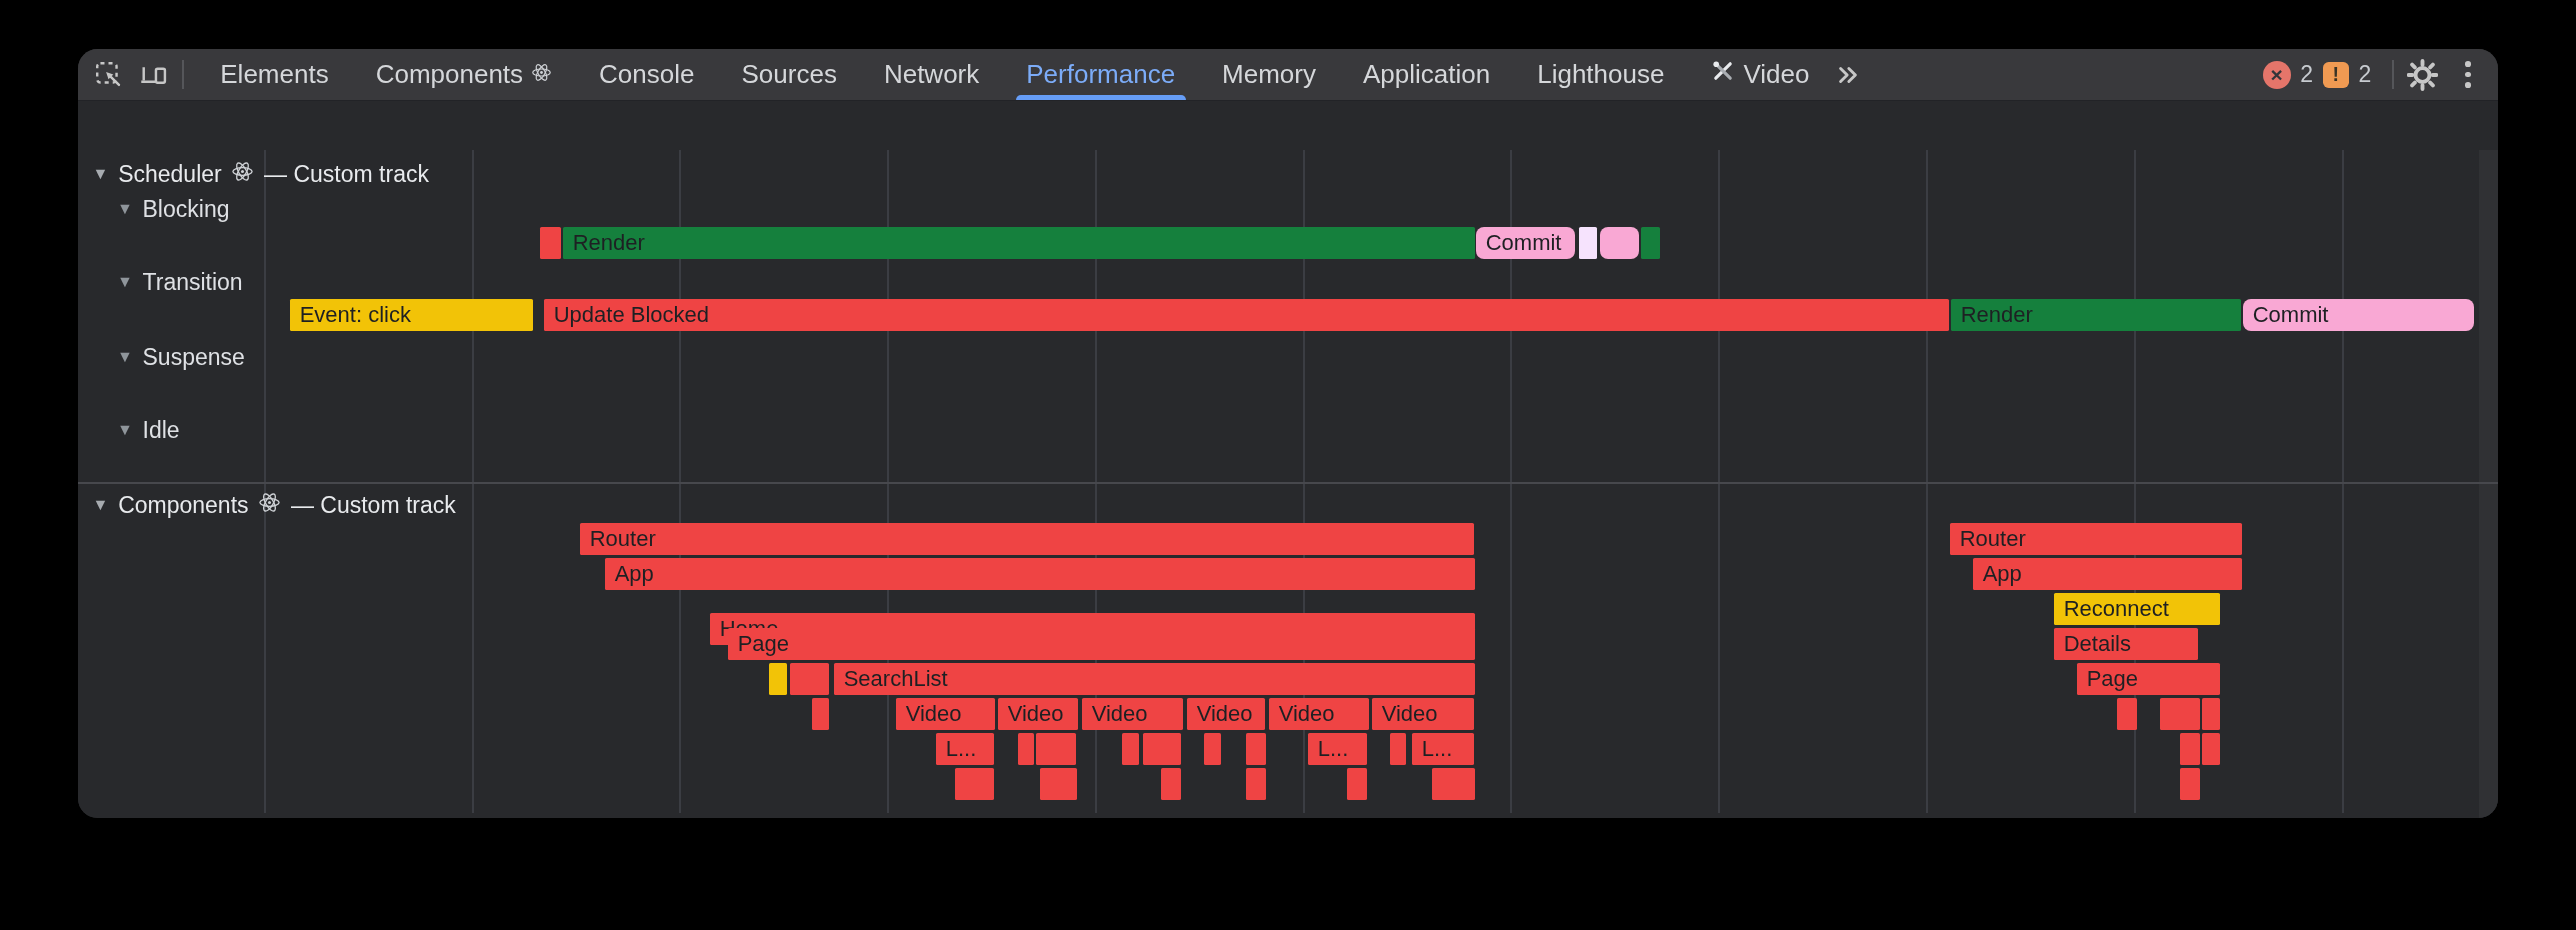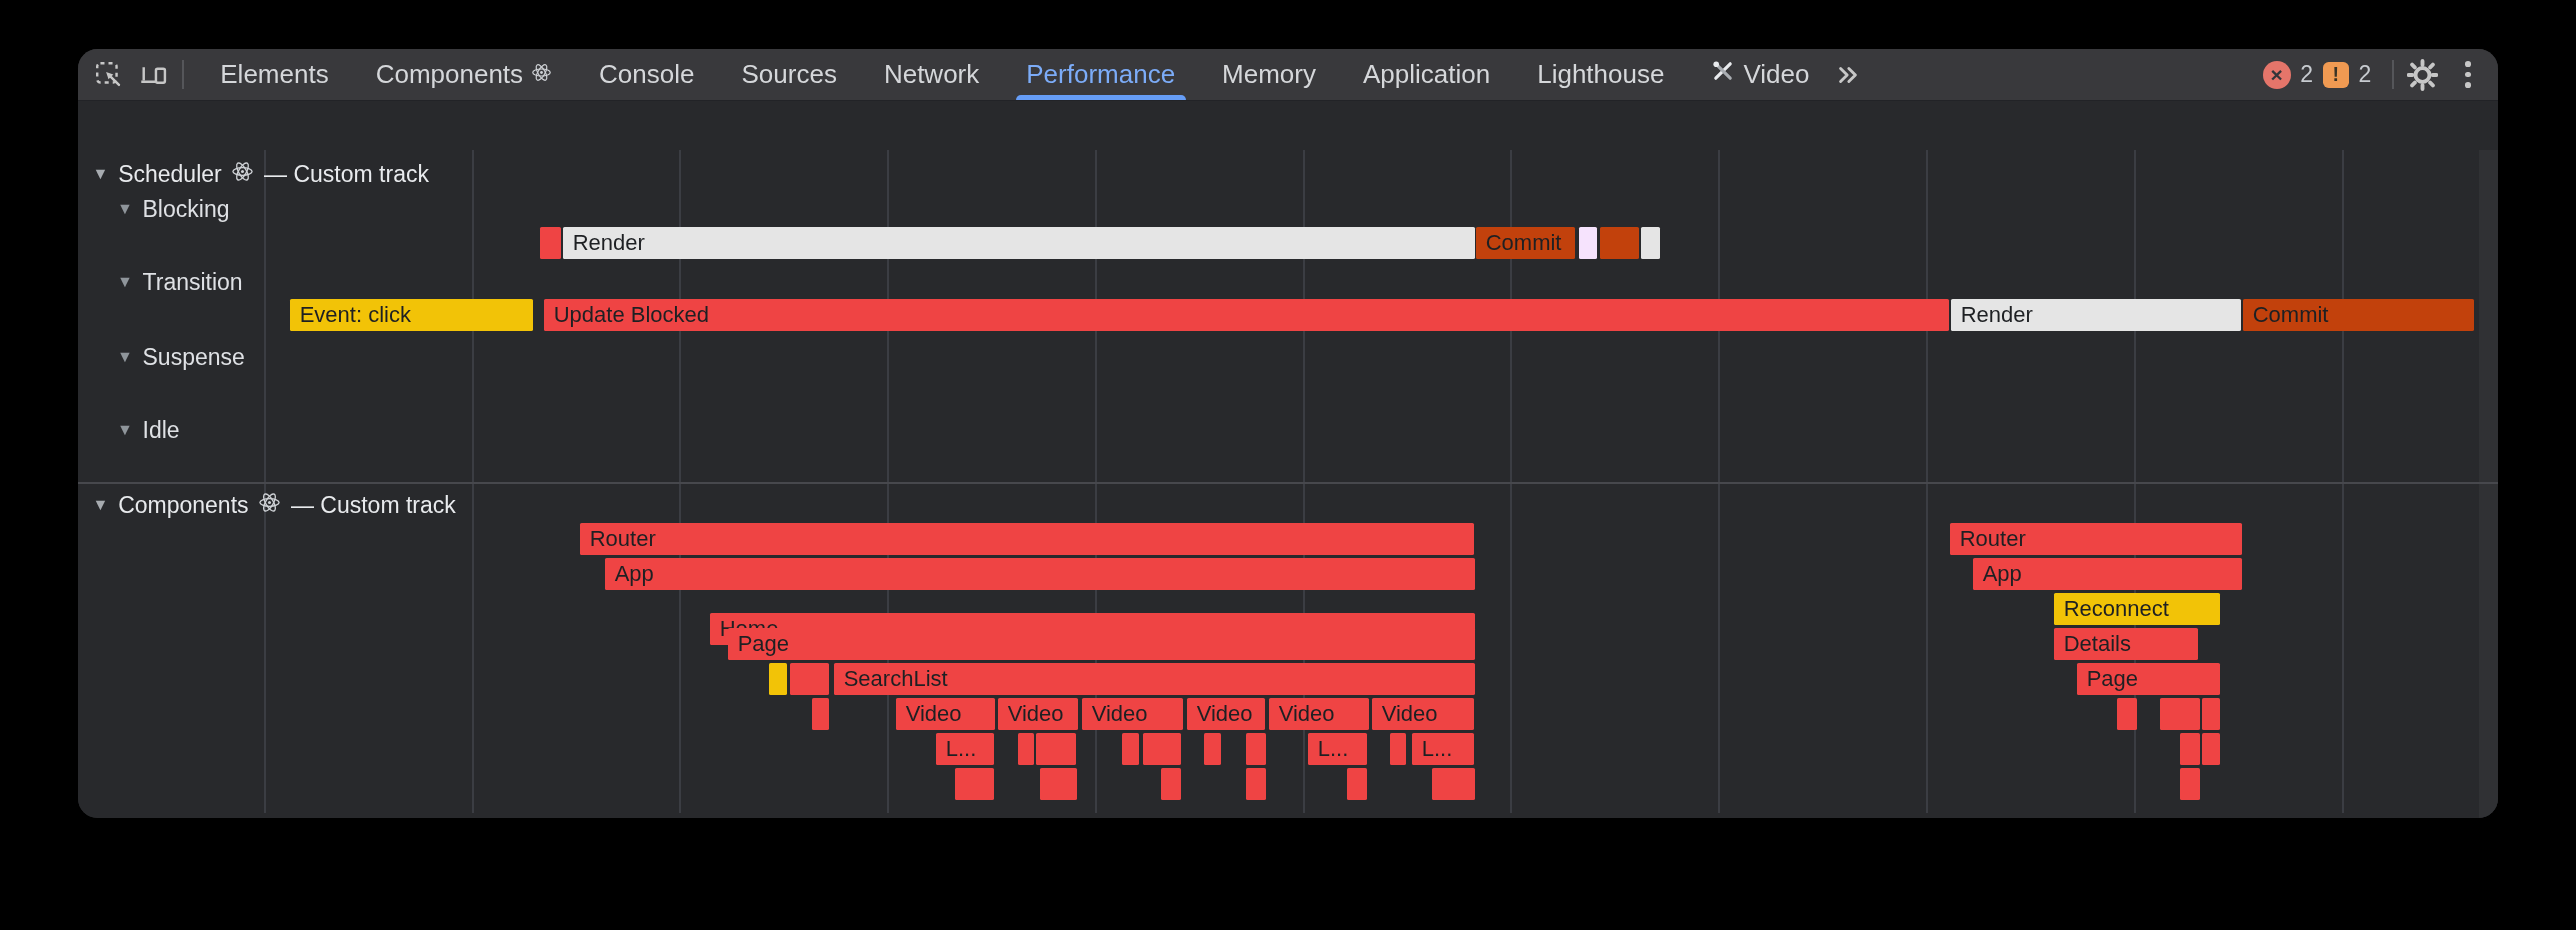--- a/index.html
+++ b/index.html
@@ -43,23 +43,23 @@
   .trackdivider{position:absolute;left:0;right:0;height:1.6px;background:#47484d;}
   .side-label{position:absolute;display:flex;align-items:center;gap:9.7px;height:34px;
               font-size:23px;color:#e8eaed;white-space:nowrap;}
   .side-label .tri{font-size:16px;color:#a7abb0;}
   .side-label.sub{color:#dfe1e5;}
   .side-label.sub .tri{color:#8f959b;}
   .hdr-suffix{color:#e8eaed;}
   .bar{position:absolute;height:32px;border-radius:1.6px;overflow:hidden;
        font-size:22px;color:#1e2023;line-height:32px;white-space:nowrap;}
   .bar span{padding-left:9.7px;}
-  .c-blue{background:#e5e5e5;}
+  .c-blue{background:#15803d;}
   .c-lightblue{background:#ef4444;}
-  .c-purple{background:#c2410c;}
+  .c-purple{background:#f9a8d4;border-radius:8px;}
   .c-pink{background:#f6e3fd;}
   .c-yellow{background:#f2c307;}
 </style>
 </head>
 <body>
 
 <div class="stage">
   <div class="window">
 
 

